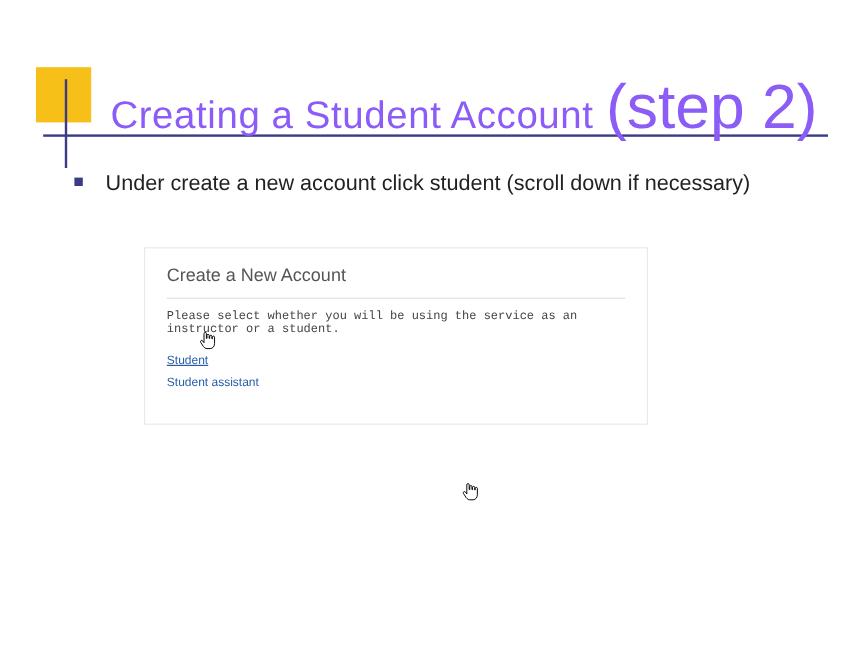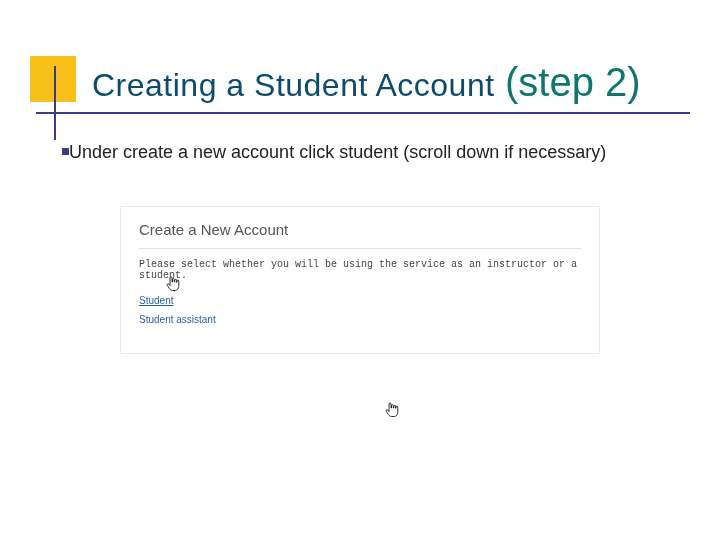--- a/index.html
+++ b/index.html
@@ -2,27 +2,27 @@
 <html><head>
 <meta charset="utf-8">
 <style>
   * { box-sizing: border-box; margin: 0; padding: 0; }
   html, body { width: 720px; height: 540px; background: #fff; font-family: Verdana, Geneva, sans-serif; overflow: hidden; }
   .slide { position: relative; width: 720px; height: 540px; }
   .accent-box { position: absolute; left: 30px; top: 56px; width: 46px; height: 46px; background: #f6c018; z-index: 1; }
   .rule-h { position: absolute; left: 36px; right: 30px; top: 112px; height: 2px; background: #3b3b86; z-index: 2; }
   .rule-v { position: absolute; left: 54px; top: 66px; width: 2px; height: 74px; background: #3b3b86; z-index: 2; }
   .title-wrap { position: absolute; left: 92px; top: 60px; right: 24px; white-space: nowrap; z-index: 3; }
-  .title-main { font-size: 32px; color: #0c4a6e; letter-spacing: 0.5px; }
-  .title-step { font-size: 40px; color: #0f766e; margin-left: 6px; }
+  .title-main { font-size: 32px; color: #8b5cf6; letter-spacing: 0.5px; }
+  .title-step { font-size: 52px; color: #8b5cf6; margin-left: 6px; }
   .body { position: absolute; left: 62px; top: 140px; right: 40px; }
-  .bullet-item { display: flex; align-items: flex-start; gap: 0; margin-bottom: 16px; }
+  .bullet-item { display: flex; align-items: flex-start; gap: 19px; margin-bottom: 16px; }
   .bullet-sq { width: 7px; height: 7px; background: #3b3b86; margin-top: 8px; flex: 0 0 auto; }
   .bullet-text { font-size: 18px; color: #222; line-height: 1.35; }
-  .screenshot { position: absolute; left: 120px; top: 206px; width: 480px; border: 1px solid #e9e9e9; background: #fff; padding: 14px 18px 20px 18px; font-family: Arial, Helvetica, sans-serif; }
+  .screenshot { position: absolute; left: 120px; top: 206px; width: 420px; border: 1px solid #e9e9e9; background: #fff; padding: 14px 18px 20px 18px; font-family: Arial, Helvetica, sans-serif; }
   .ss-heading { font-size: 15px; color: #555; font-weight: 400; margin-bottom: 10px; filter: blur(0.3px); }
   .ss-hr { height: 1px; background: #e2e2e2; margin-bottom: 10px; }
   .ss-prompt { font-size: 10px; color: #444; margin-bottom: 14px; filter: blur(0.35px); font-family: Liberation Mono, monospace; }
   .ss-link { font-size: 10px; color: #2a5da8; margin-bottom: 8px; filter: blur(0.35px); position: relative; display: block; }
   .ss-link.underline { text-decoration: underline; }
   .hand-cursor { position: absolute; display: inline-block; }
   .hand-cursor svg { display: block; }
   .hand1 { left: 166px; top: 276px; z-index: 5; }
   .hand2 { left: 385px; top: 402px; z-index: 5; }
 </style>

